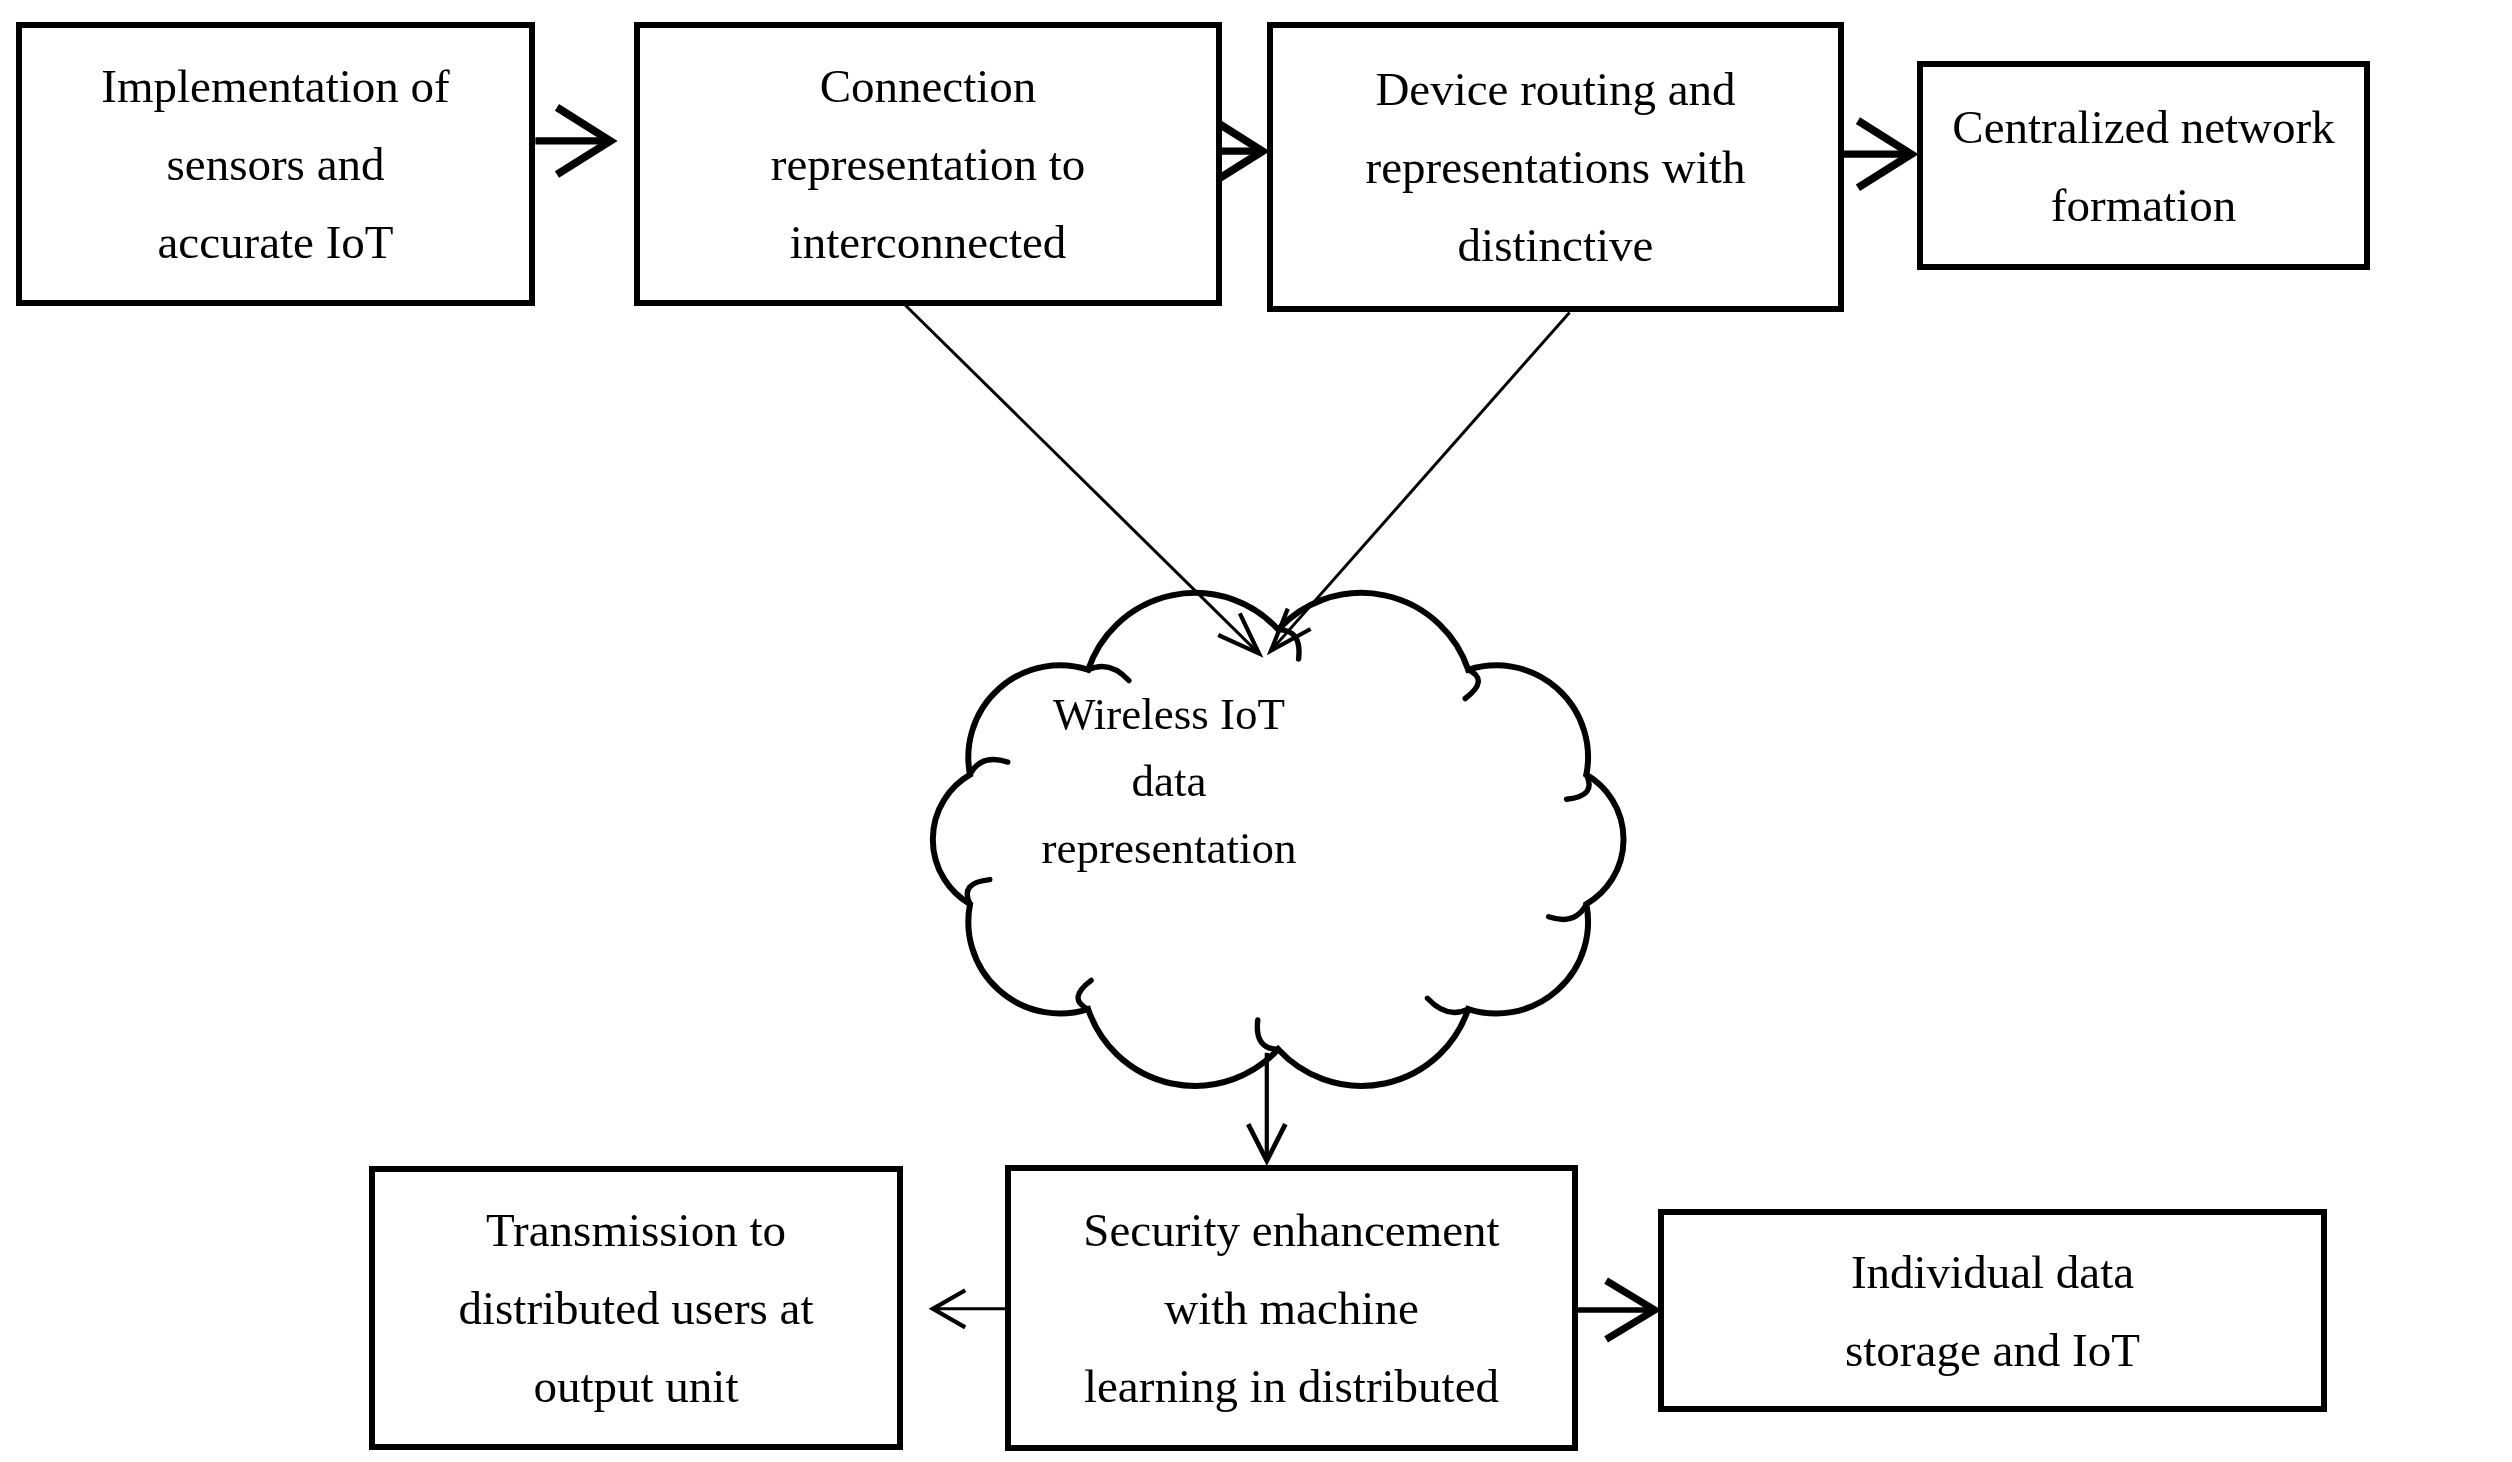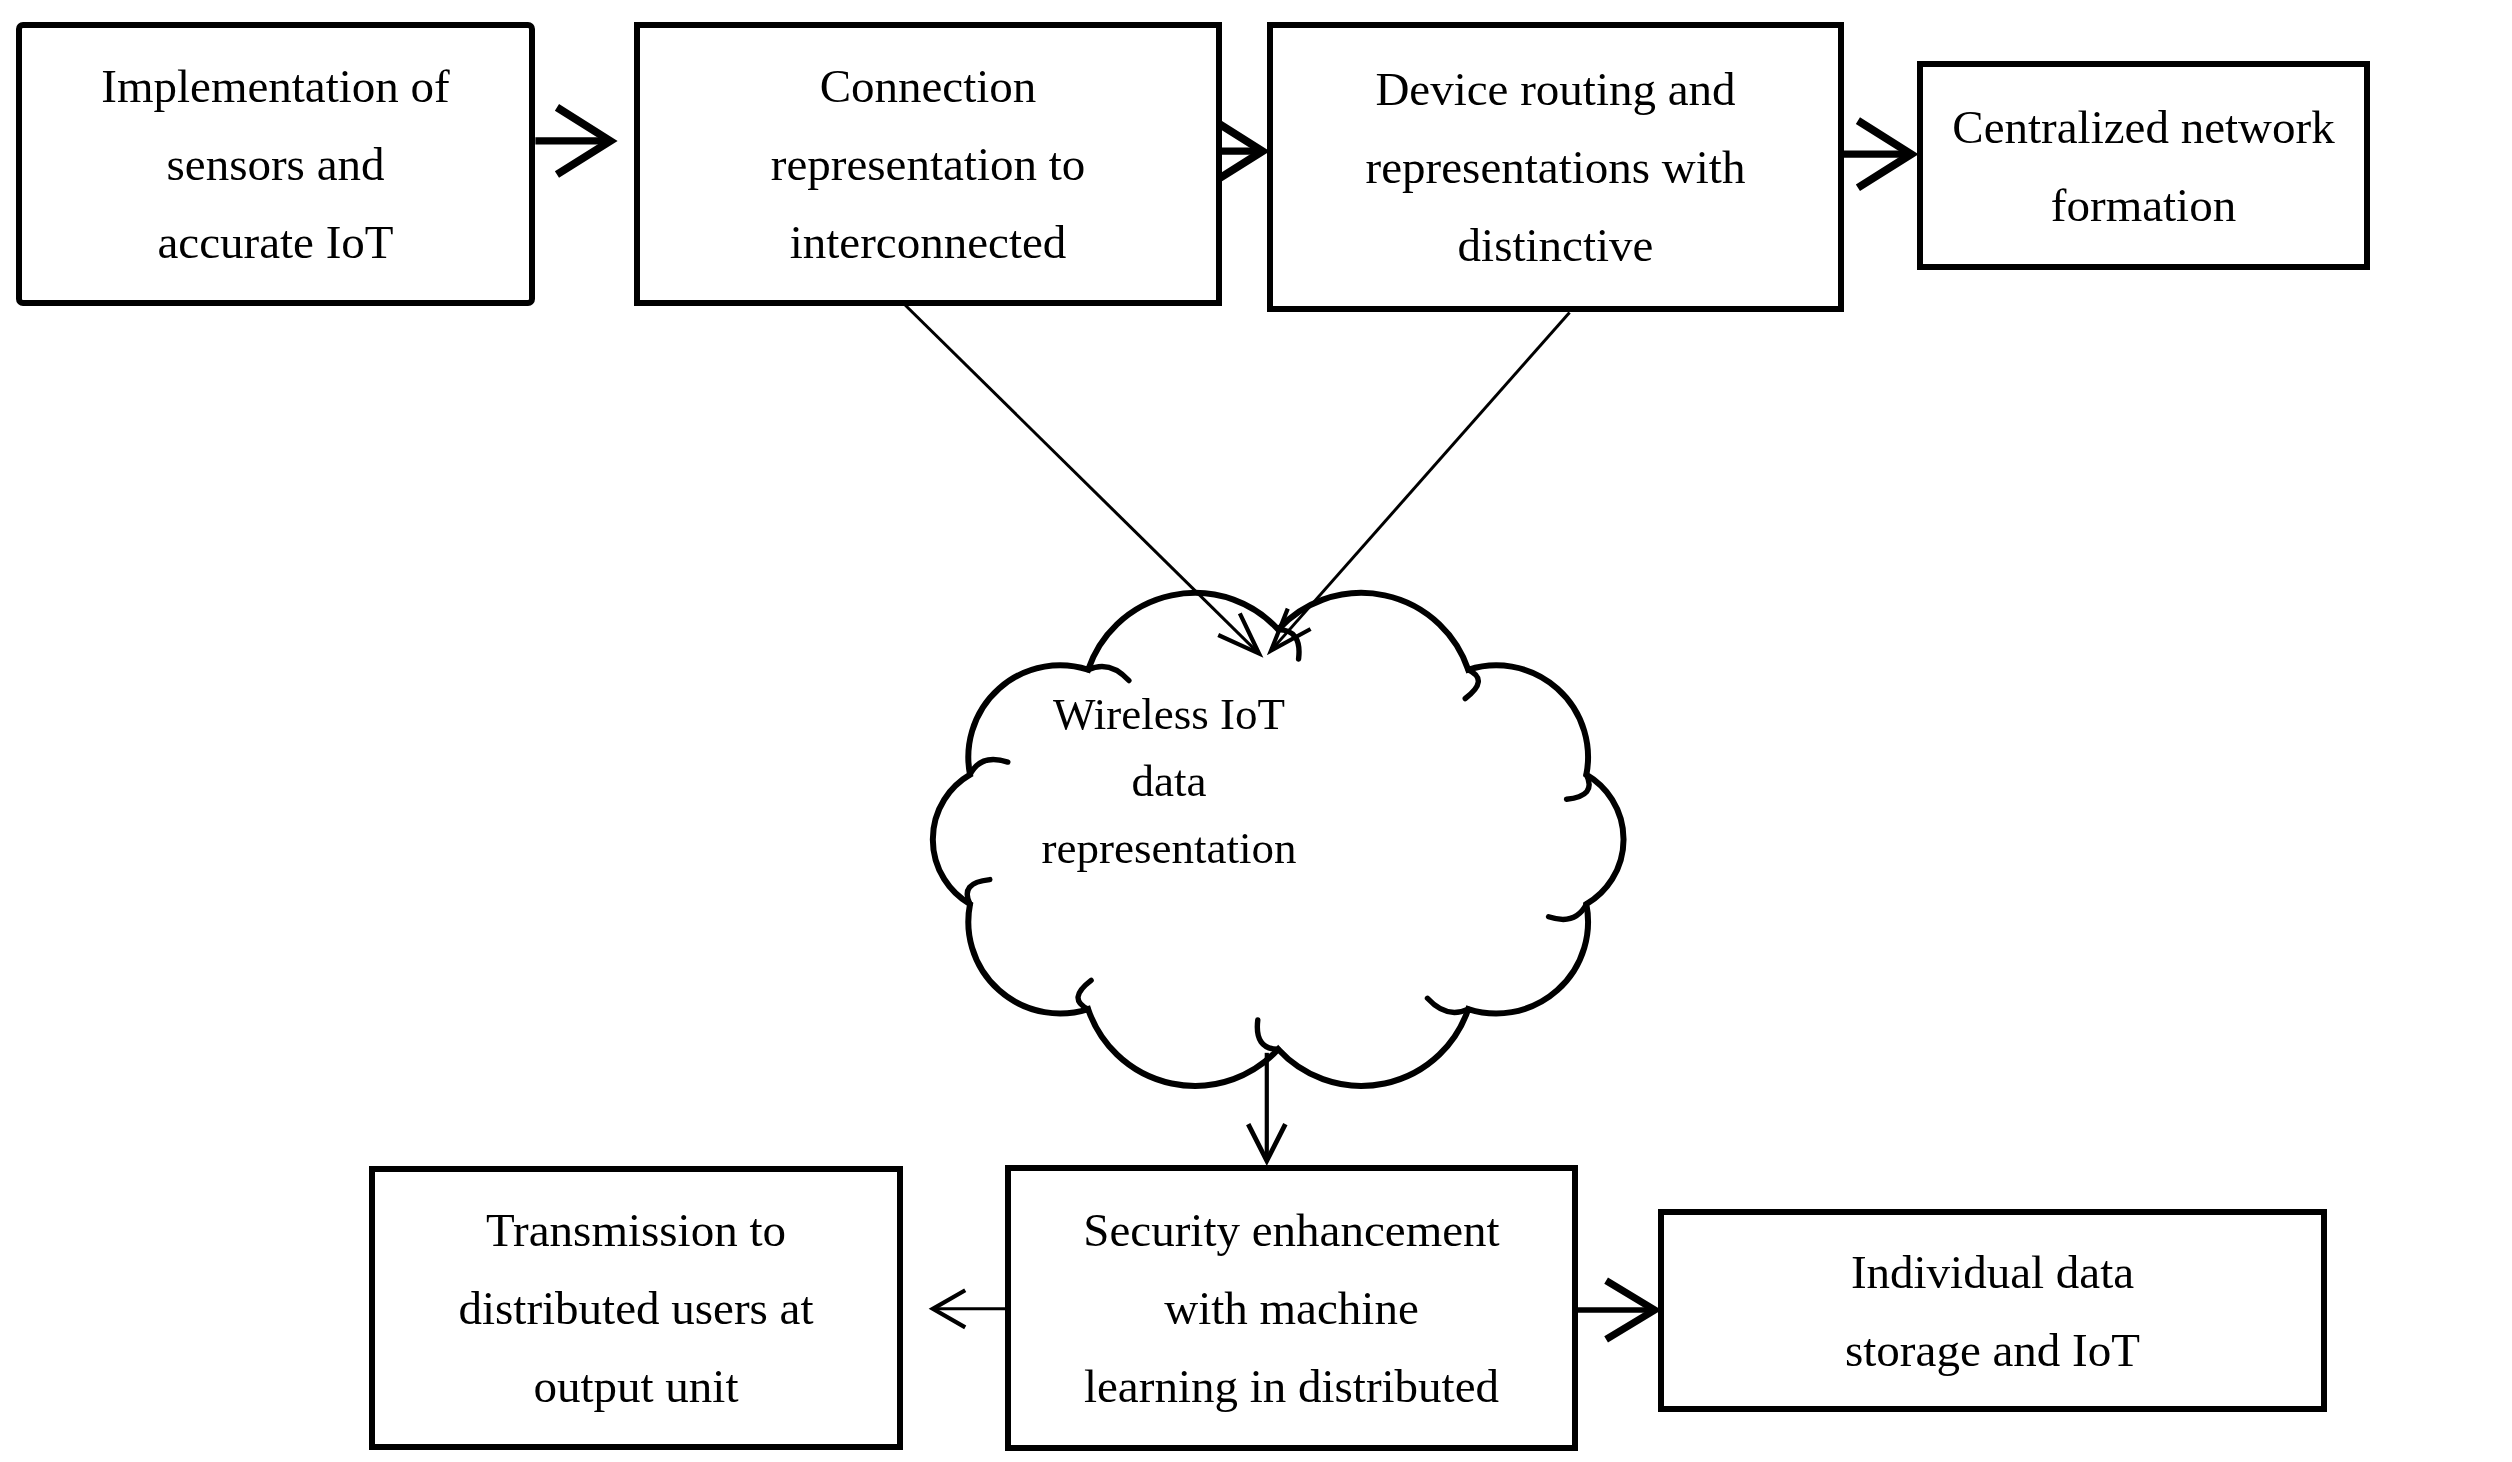--- a/index.html
+++ b/index.html
@@ -112,21 +112,21 @@
     <g>
       <line x1="1677" y1="2183" x2="1556" y2="2183" stroke="#000000" stroke-width="5"></line>
       <path d="M 1610 2152 L 1556 2183 L 1610 2214" fill="none" stroke="#000000" stroke-width="7"></path>
     </g>
     <g>
       <line x1="2632" y1="2185" x2="2760" y2="2185" stroke="#000000" stroke-width="9"></line>
       <path d="M 2679 2136 L 2760 2185 L 2679 2234" fill="none" stroke="#000000" stroke-width="12"></path>
     </g>
   </svg>
 
-  <div class="node" style="left:16px; top:22px; width:519px; height:284px;border-radius:7px;">
+  <div class="node" style="left:16px; top:22px; width:519px; height:284px;">
     <span class="line">Implementation of</span>
     <span class="line">sensors and</span>
     <span class="line">accurate IoT</span>
   </div>
 
   <div class="node" style="left:615px; top:22px; width:588px; height:284px;margin-left:19px;">
     <span class="line">Connection</span>
     <span class="line">representation to</span>
     <span class="line">interconnected</span>
   </div>

